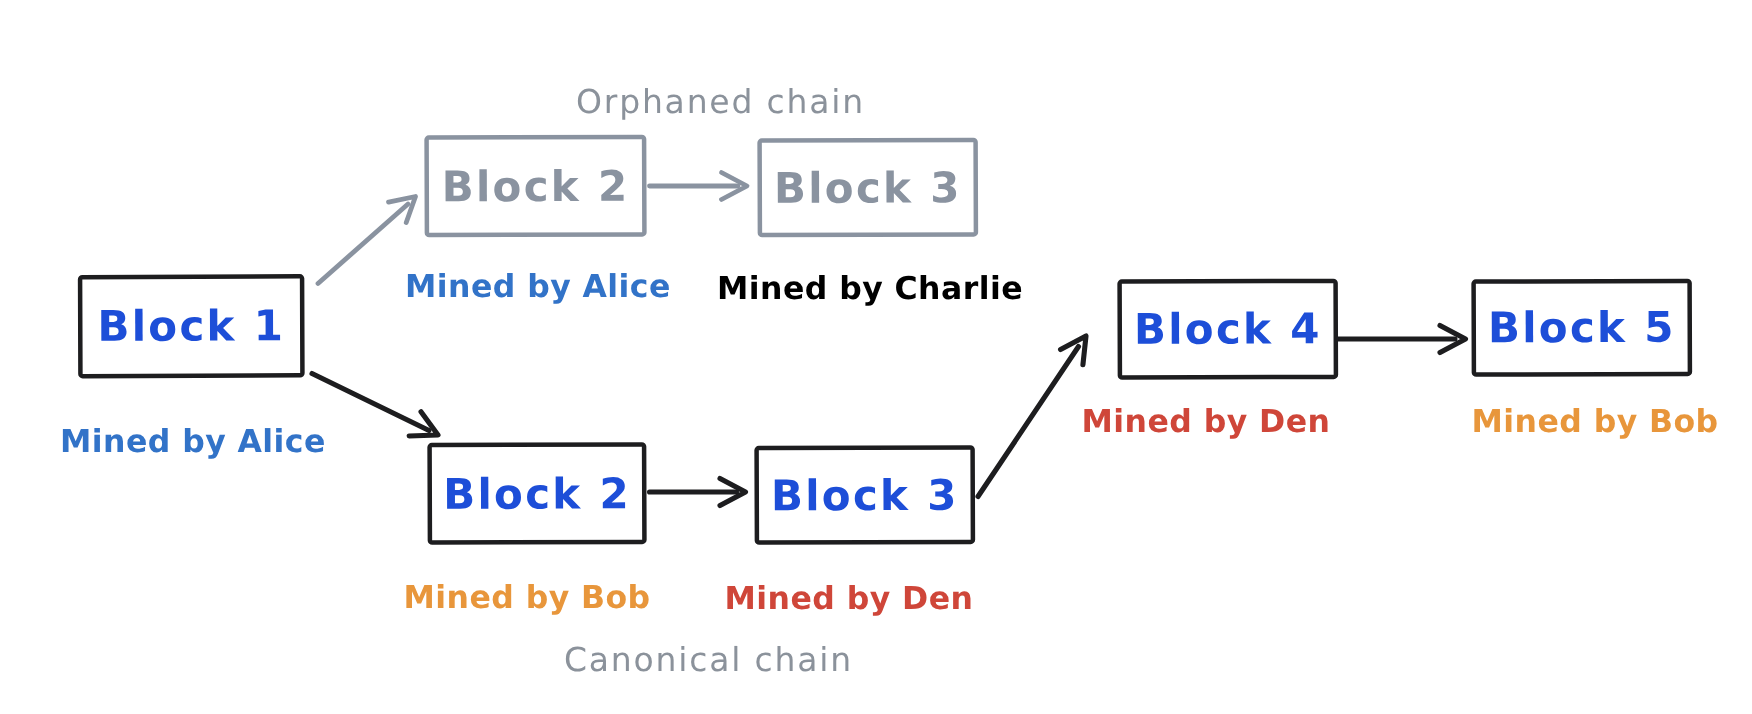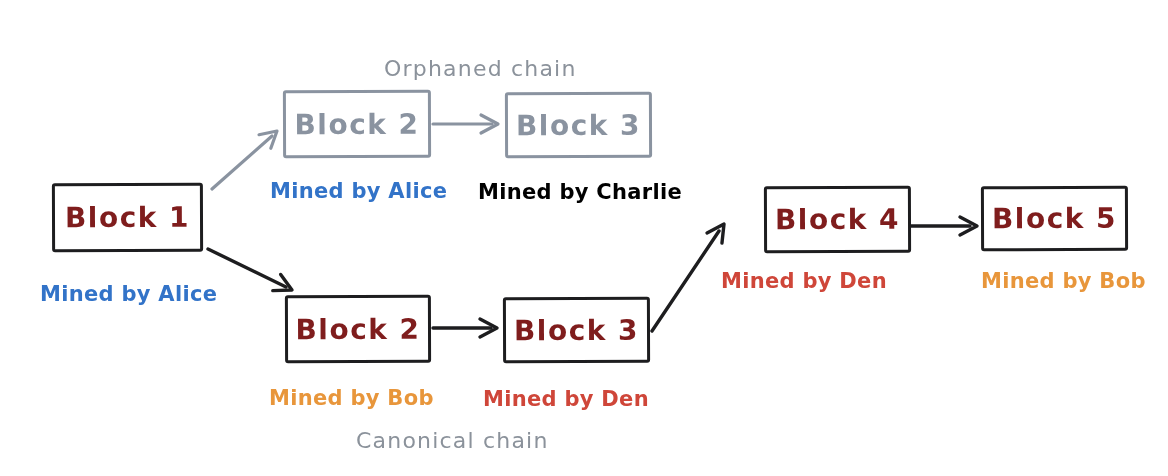--- a/index.html
+++ b/index.html
@@ -26,21 +26,21 @@
     position: absolute;
     background: #ffffff;
     border: 3.2px solid #1d1d1f;
     border-radius: 3px;
     display: flex;
     align-items: center;
     justify-content: center;
     font-size: 28px;
     font-weight: 600;
     letter-spacing: 1.5px;
-    color: #7f1d1d;
+    color: #1d4ed8;
     box-sizing: border-box;
     transform: rotate(-0.2deg);
   }
   .block.orphaned {
     border-color: #8a93a0;
     color: #8a93a0;
   }
   .miner {
     position: absolute;
     font-size: 21px;
@@ -57,33 +57,33 @@
     letter-spacing: 1.2px;
     text-align: center;
     white-space: nowrap;
   }
   
   .b1  { left: 52px;  top: 183px; width: 151px; height: 69px; }
   .ob2 { left: 283px; top: 90px;  width: 148px; height: 68px; }
   .ob3 { left: 505px; top: 92px;  width: 147px; height: 66px; }
   .cb2 { left: 285px; top: 295px; width: 146px; height: 68px; }
   .cb3 { left: 503px; top: 297px; width: 147px; height: 66px; }
-  .b4  { left: 764px; top: 186px; width: 147px; height: 67px; text-align: right; }
+  .b4  { left: 745px; top: 186px; width: 147px; height: 67px; text-align: right; }
   .b5  { left: 981px; top: 186px; width: 147px; height: 65px; }
   
   .m1 { left: 40px;  top: 282px; width: 180px; }
   .m2 { left: 270px; top: 179px; width: 172px; }
   .m3 { left: 478px; top: 180px; width: 198px; }
   .m4 { left: 269px; top: 386px; width: 180px; }
   .m5 { left: 483px; top: 387px; width: 172px; }
   .m6 { left: 721px; top: 269px; width: 164px; }
   .m7 { left: 981px; top: 269px; width: 160px; }
   
   .t-orphaned  { left: 384px; top: 56px;  width: 184px; }
-  .t-canonical { left: 356px; top: 428px; width: 188px; }
+  .t-canonical { left: 376px; top: 428px; width: 188px; }
 </style>
 </head>
 <body>
 
 <div class="canvas">
 
   <svg class="arrow-layer" viewBox="0 0 1168 476" xmlns="http://www.w3.org/2000/svg" fill="none" stroke-linecap="round" stroke-linejoin="round">
 
     <g stroke="#8a93a0" stroke-width="3.2">
       <line x1="212" y1="189" x2="272" y2="136"></line>

